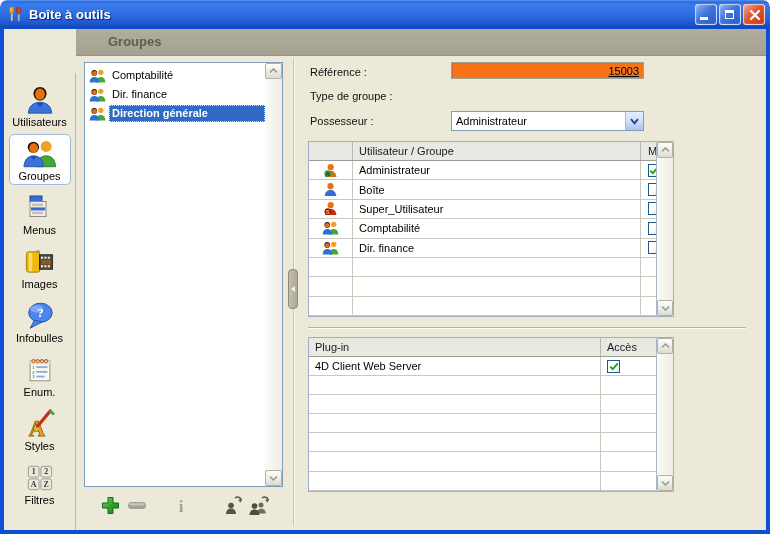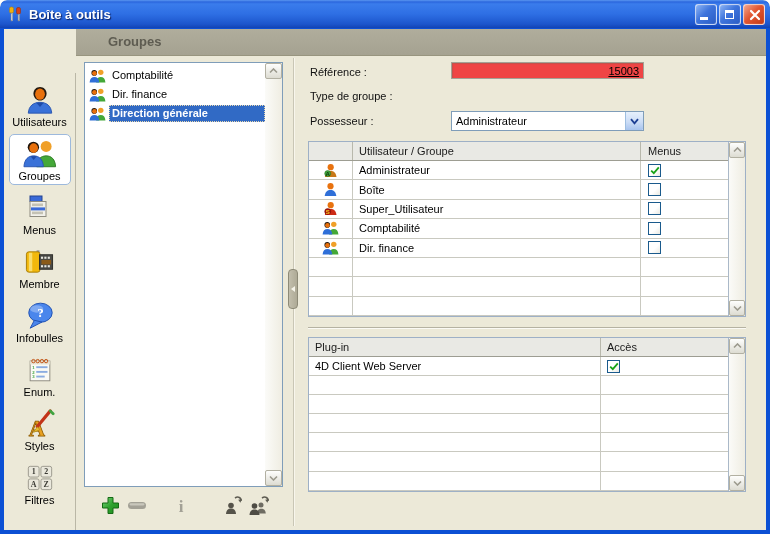--- a/index.html
+++ b/index.html
@@ -58,31 +58,31 @@
   .tb-btn{position:absolute;width:24px;height:24px;display:flex;align-items:center;justify-content:center;background:none;border:none;padding:0;}
   
   .split-line{position:absolute;left:289px;top:29px;bottom:4px;width:1px;background:#C9C6B5;box-shadow:1px 0 0 #F8F6EC;}
   .split-handle{position:absolute;left:284px;top:240px;width:10px;height:40px;box-sizing:border-box;
     background:linear-gradient(90deg,#C2BEAC,#AEAA96);border:1px solid #8D8A77;border-radius:4px;
     display:flex;align-items:center;justify-content:center;}
   .split-arrow{width:0;height:0;border-top:3px solid transparent;border-bottom:3px solid transparent;border-right:4px solid #F6F4EA;}
   
   .f-label{position:absolute;left:306px;white-space:nowrap;color:#111;}
   .f-input{position:absolute;left:447px;width:193px;height:17px;box-sizing:border-box;
-    border:1px solid #A3A195;background:#ef4444;line-height:15px;padding:1px 4px 0;
+    border:1px solid #A3A195;background:#f97316;line-height:15px;padding:1px 4px 0;
     box-shadow:inset 1px 1px 1px rgba(110,108,95,.35);white-space:nowrap;text-decoration:underline;}
   .f-input.right{text-align:right;}
   .combo{position:absolute;left:447px;top:82px;width:193px;height:20px;box-sizing:border-box;
     border:1px solid #7F9DB9;background:#fff;display:flex;align-items:stretch;}
   .combo-text{flex:1;padding-left:4px;line-height:18px;white-space:nowrap;}
   .combo-btn{width:17px;flex:none;border-left:1px solid #9EBEE0;border-radius:0 1px 1px 0;
     background:linear-gradient(180deg,#E6F0FC 0%,#CCDDF6 55%,#A8C4EE 100%);
     display:flex;align-items:center;justify-content:center;}
   
-  .table{position:absolute;left:304px;width:438px;box-sizing:border-box;background:#fff;border:1px solid #9EB0C6;}
+  .table{position:absolute;left:304px;width:366px;box-sizing:border-box;background:#fff;border:1px solid #9EB0C6;}
   .table.members{top:112px;height:176px;}
   .table.plugins{top:308px;height:155px;}
   .t-header{position:absolute;top:0;left:0;right:16px;height:19px;box-sizing:border-box;display:flex;
     background:#E9E9E4;border-bottom:1px solid #9D9D92;}
   .th{box-sizing:border-box;padding:3px 0 0 6px;color:#1A1A1A;border-right:1px solid #B8B8AC;white-space:nowrap;overflow:hidden;}
   .th:last-child{border-right:none;}
   .t-body{position:absolute;top:19px;left:0;right:16px;bottom:0;overflow:hidden;}
   .t-row{display:flex;box-sizing:border-box;border-bottom:1px solid #C9C9C0;}
   .members .t-row{height:19.4px;}
   .plugins .t-row{height:19.1px;}
@@ -185,21 +185,21 @@
                 <rect x="17.5" y="10" width="2.2" height="2.2"></rect>
                 <rect x="21" y="10" width="2.2" height="2.2"></rect>
                 <rect x="24.5" y="10" width="2.2" height="2.2"></rect>
                 <rect x="17.5" y="18.8" width="2.2" height="2.2"></rect>
                 <rect x="21" y="18.8" width="2.2" height="2.2"></rect>
                 <rect x="24.5" y="18.8" width="2.2" height="2.2"></rect>
               </g>
               <rect x="18" y="13.4" width="10" height="4.6" fill="#8A5A18"></rect>
             </svg>
           </span>
-    <span class="side-label">Membre</span>
+    <span class="side-label">Images</span>
   </div>
 
   <div class="side-item">
     <span class="side-icon icon-slot">
             <svg width="30" height="30" viewBox="0 0 32 32">
               <ellipse cx="16.5" cy="12.5" rx="12.5" ry="10.2" fill="#4A86EC" stroke="#1E4FB0"></ellipse>
               <path d="M10 20.5 L5.5 29 L18 22.5 Z" fill="#4A86EC" stroke="#1E4FB0"></path>
               <ellipse cx="12.5" cy="8.5" rx="7" ry="4" fill="rgba(255,255,255,.30)"></ellipse>
               <text x="16.5" y="17.5" text-anchor="middle" font-size="14" font-weight="bold" fill="#fff" font-family="Liberation Serif,serif">?</text>
             </svg>

